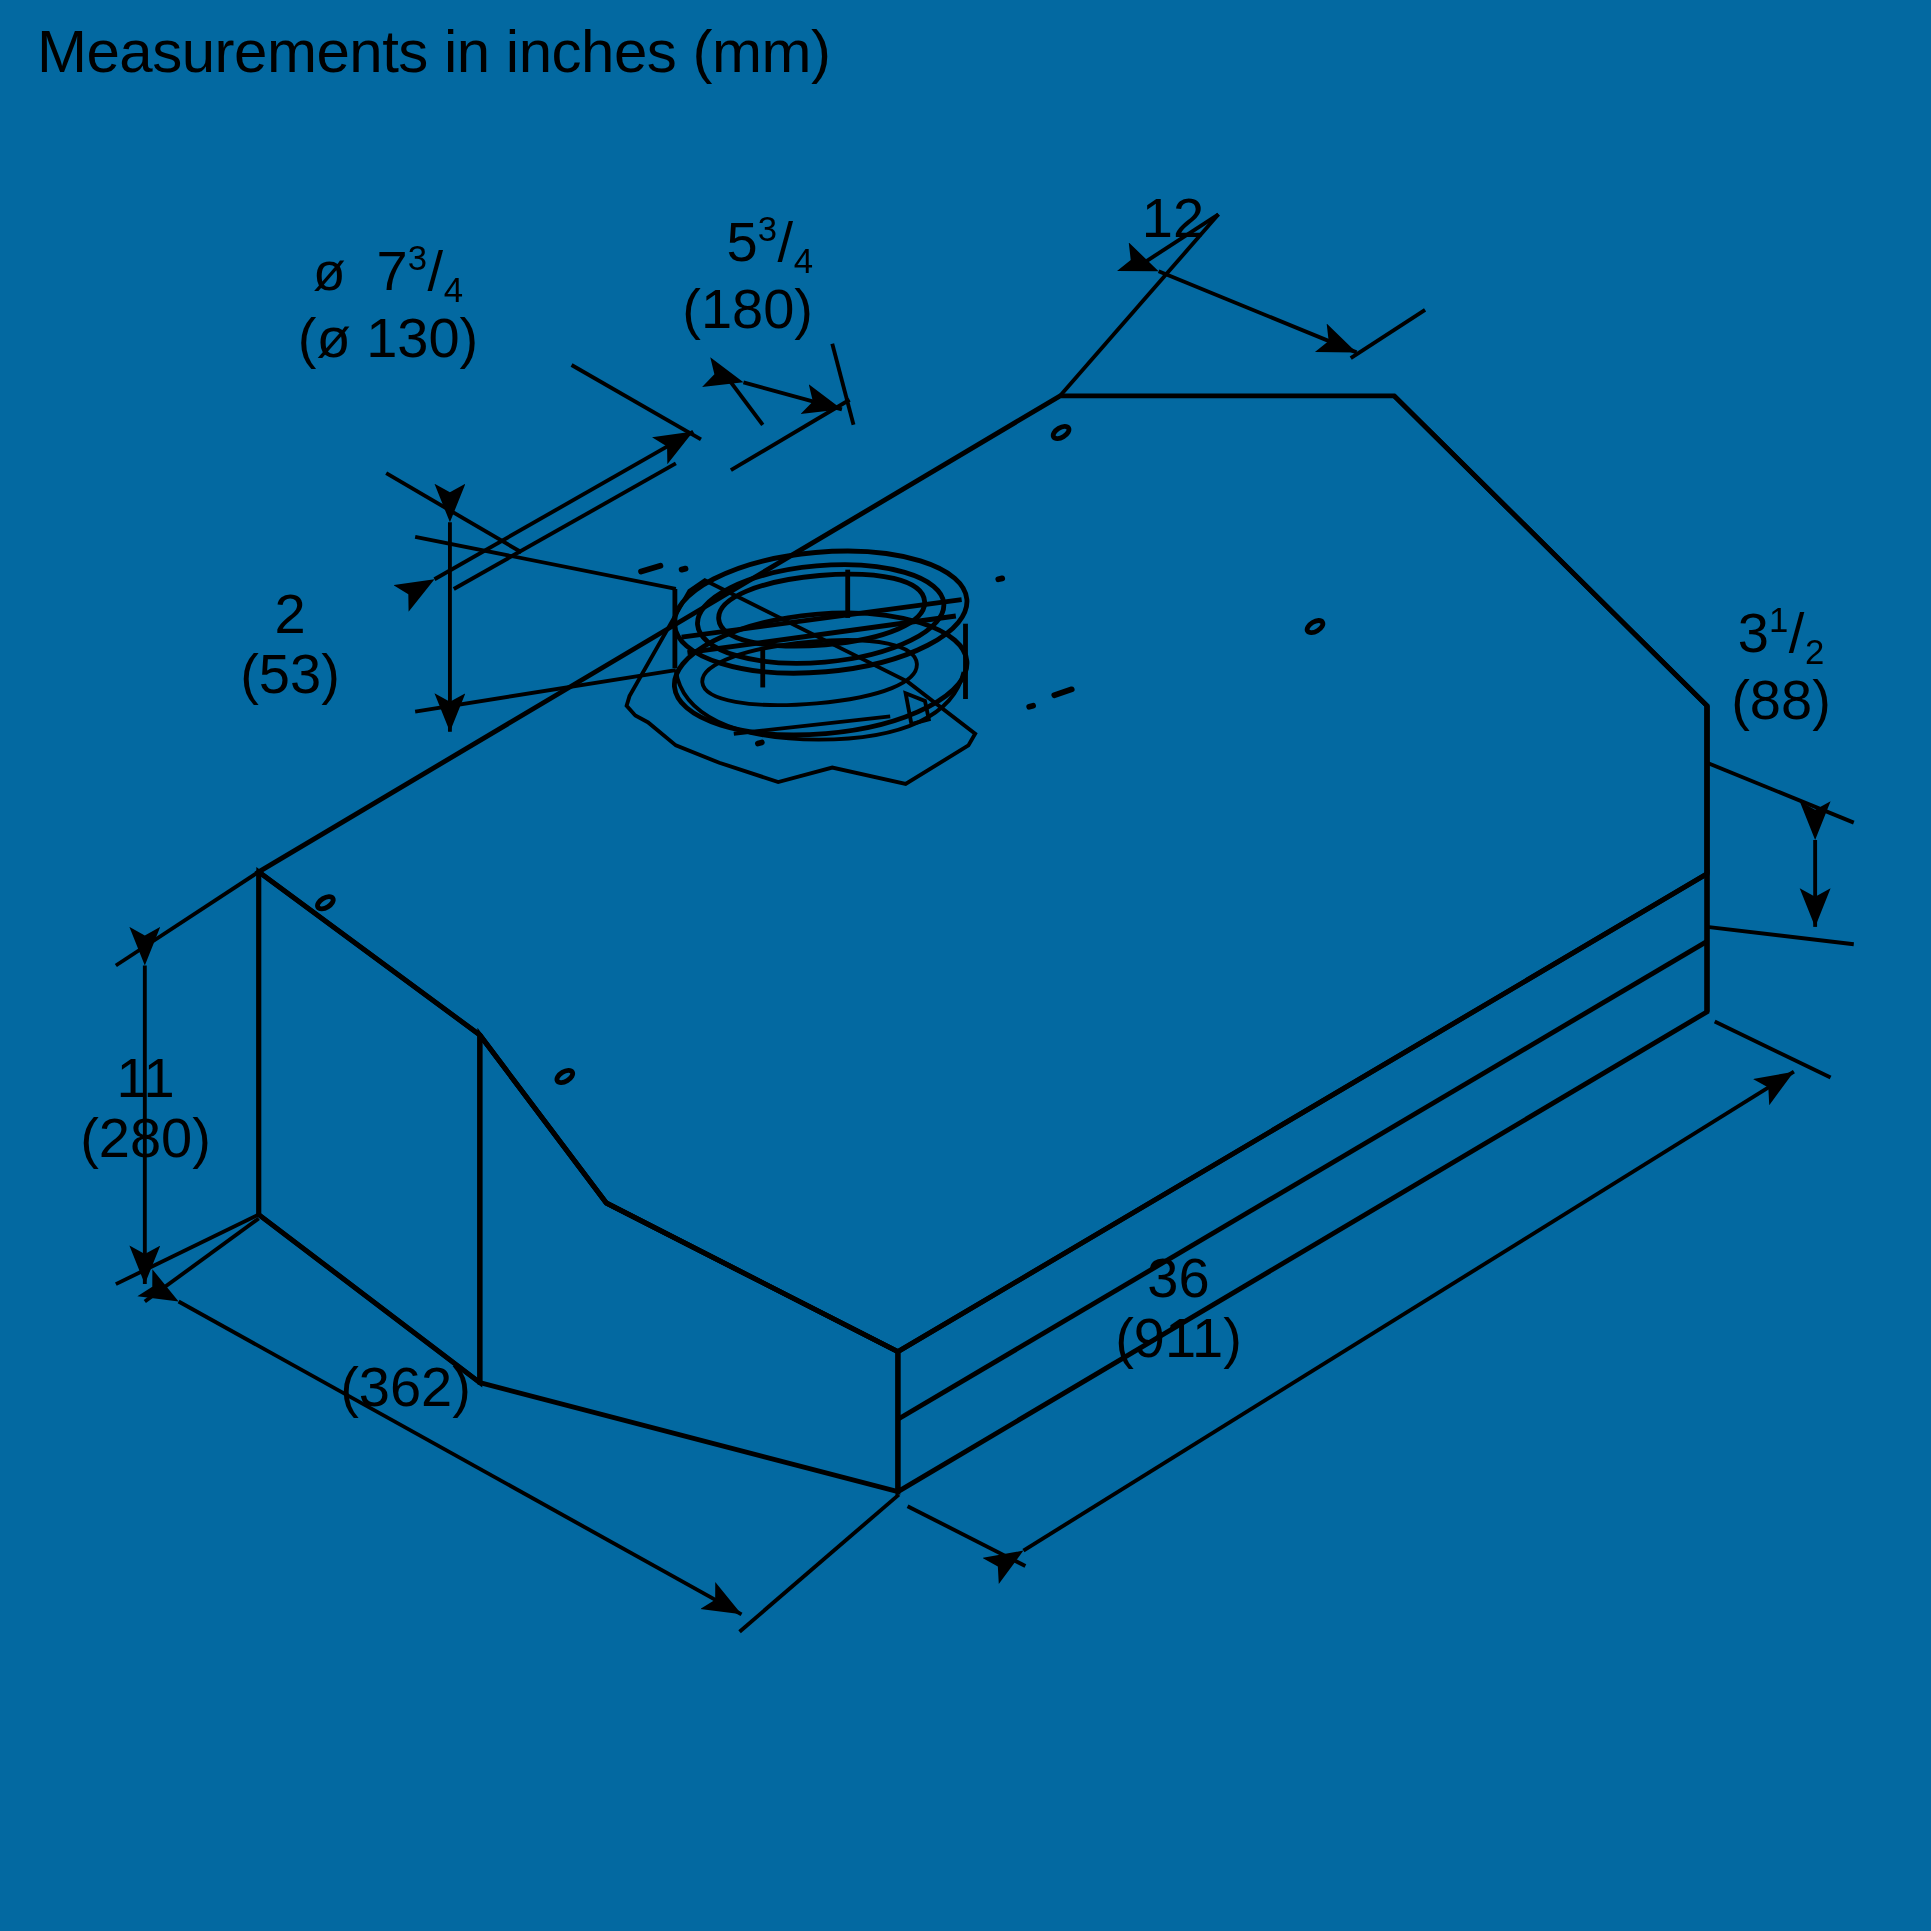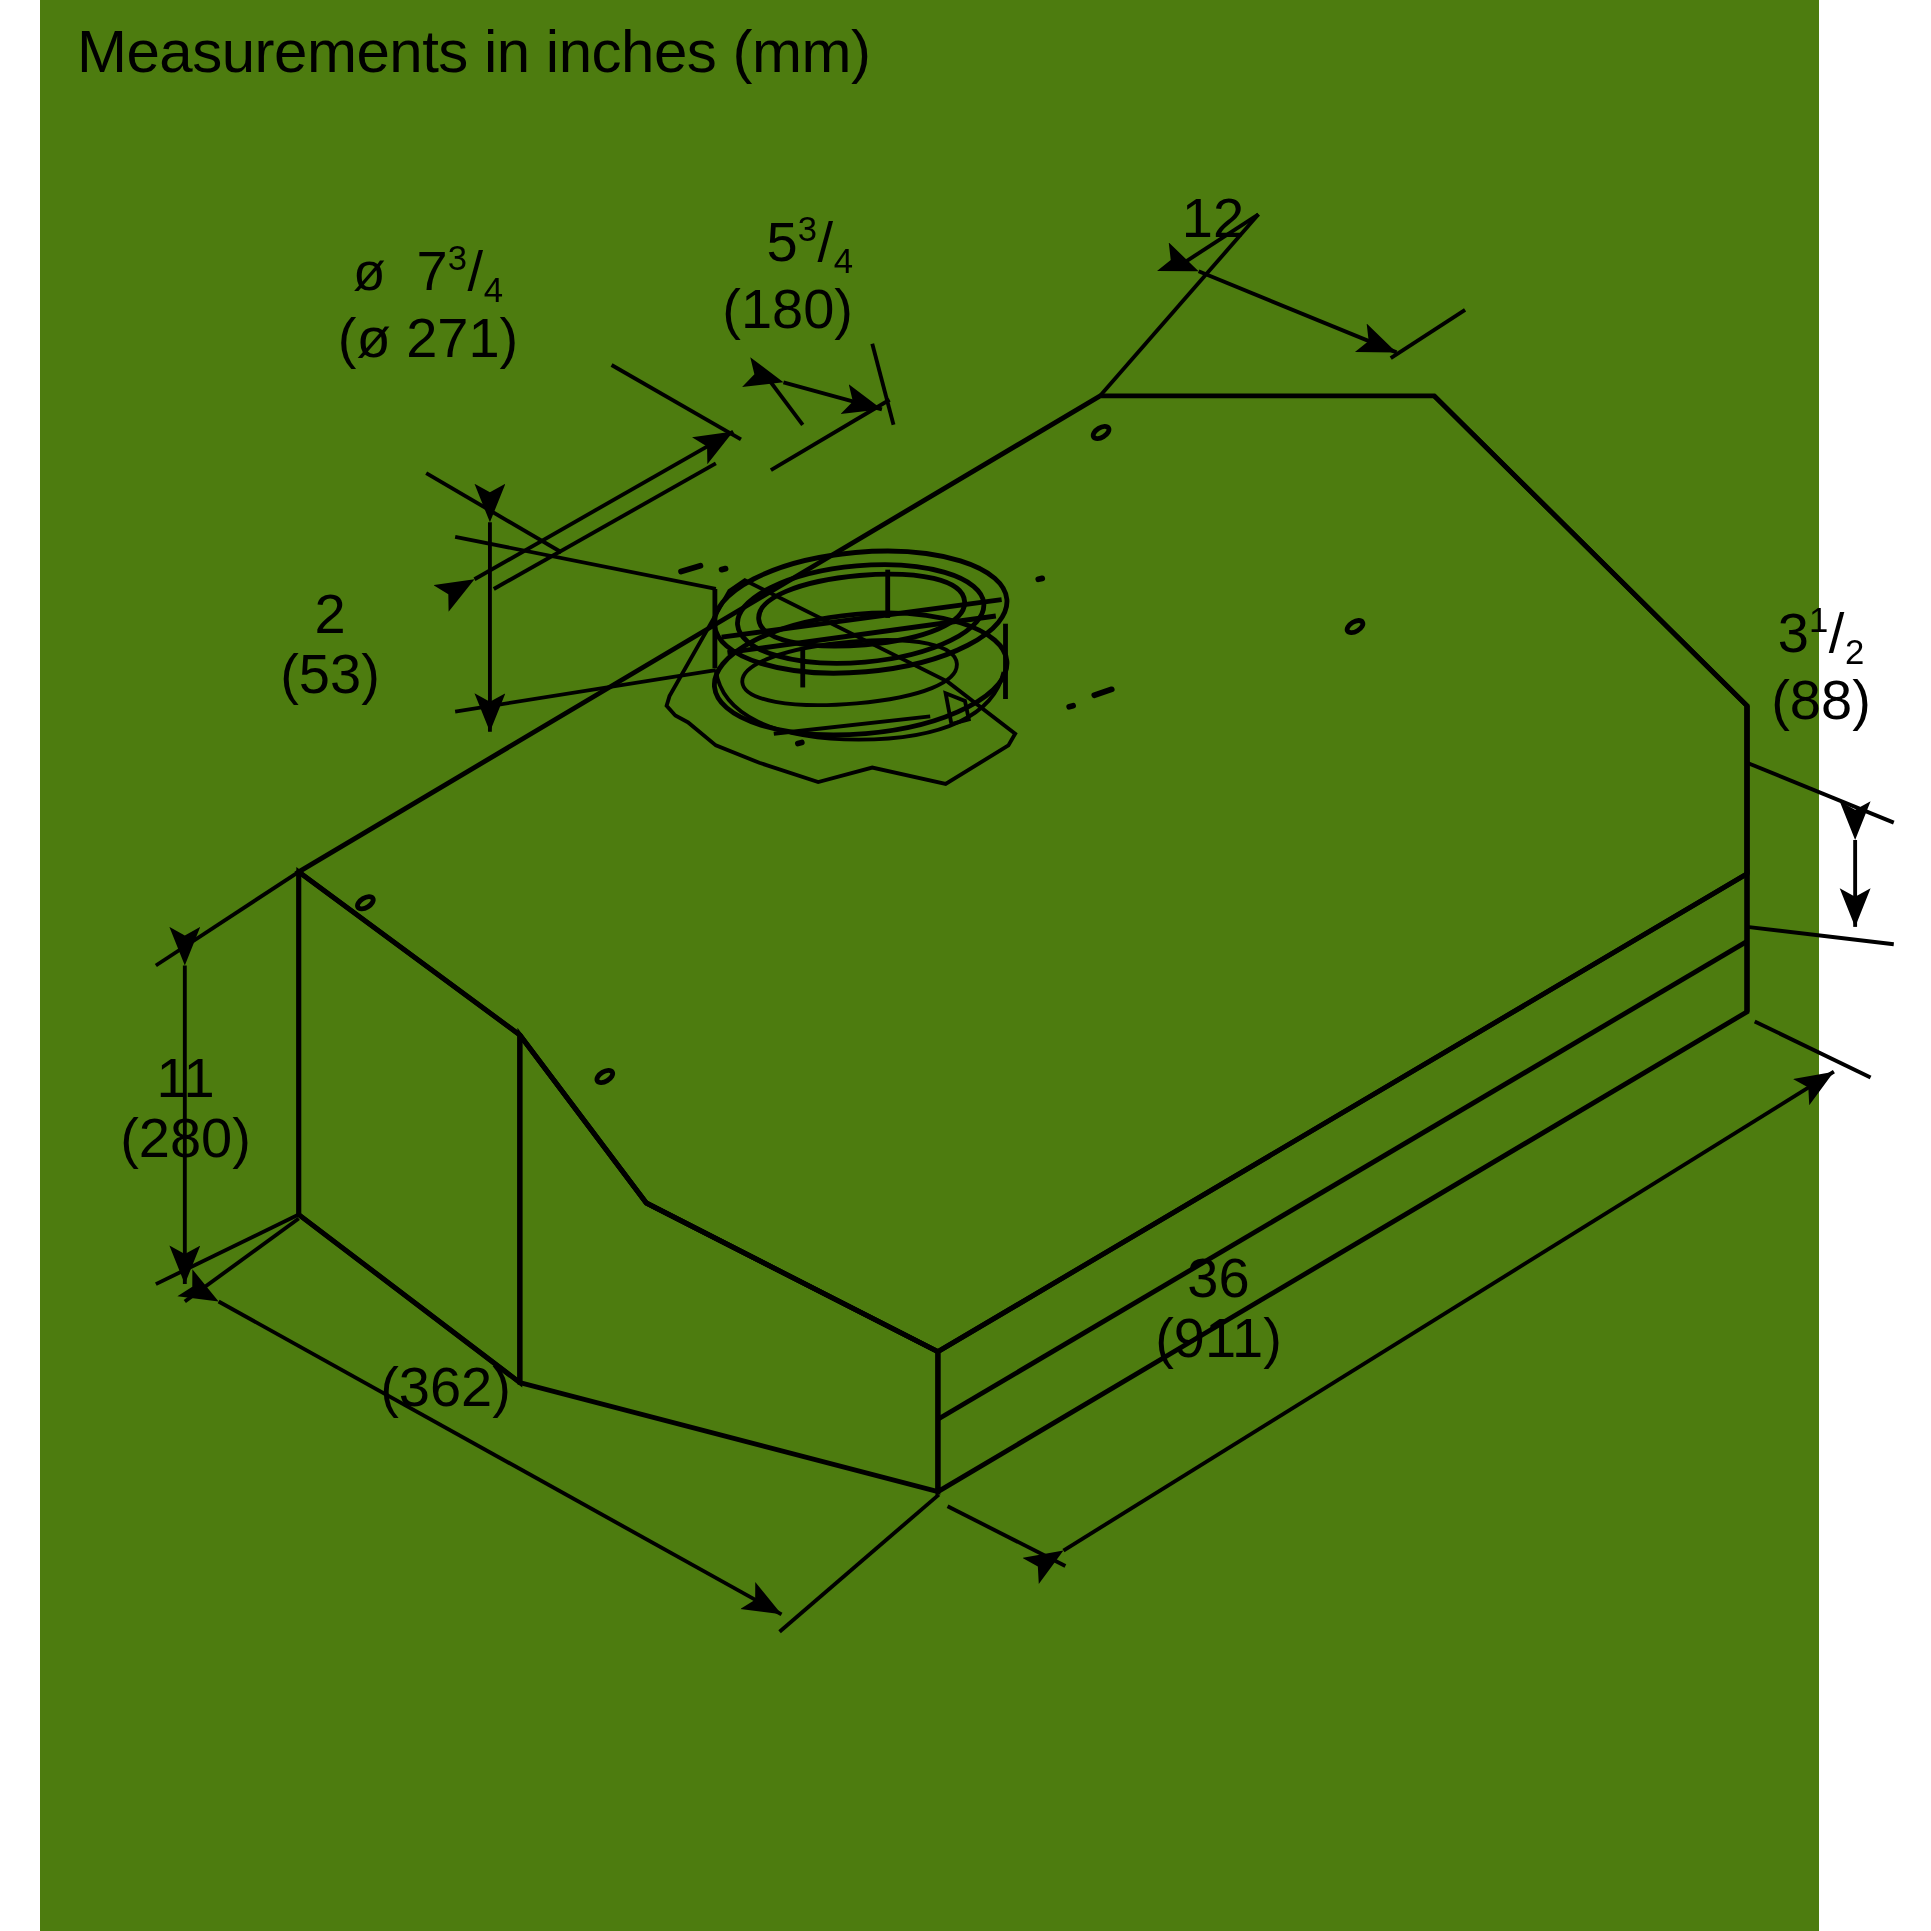--- a/index.html
+++ b/index.html
@@ -10,24 +10,23 @@
   }
   body {
     width: 1931px;
     height: 1931px;
     font-family: "Liberation Sans", sans-serif;
     color: #000000;
     overflow: hidden;
   }
   #page {
     position: relative;
-    width: 1779px;
+    width: 1931px;
     height: 1931px;
-    background: #4d7c0f;
-    margin-left: 40px;
+    background: #0369a1;
   }
   #title {
     position: absolute;
     left: 37px;
     top: 17.4px;
     font-size: 60px;
     line-height: 70px;
     font-family: "Liberation Sans", sans-serif;
     color: #000000;
     white-space: nowrap;
@@ -221,21 +220,21 @@
       <line x1="940" y1="1560" x2="1062" y2="1622"></line>
       <line x1="1776" y1="1058" x2="1896" y2="1116"></line>
     </g>
   </svg>
 
   <div class="dim" style="left:243px; top:241px; width:290px;">
     <span class="l1">
       <span class="dia">ø</span>
       <span>&nbsp;</span><span>7</span><span class="frac"><span class="num">3</span><span class="bar">/</span><span class="den">4</span></span>
     </span>
-    <span class="l2">(ø 271)</span>
+    <span class="l2">(ø 130)</span>
   </div>
 
   <div class="dim" style="left:572px; top:212px; width:241px;text-align:right;">
     <span class="l1">
       <span>5</span><span class="frac"><span class="num">3</span><span class="bar">/</span><span class="den">4</span></span>
     </span>
     <span class="l2">(180)</span>
   </div>
 
   <div class="dim" style="left:980px; top:188px; width:386px;">

